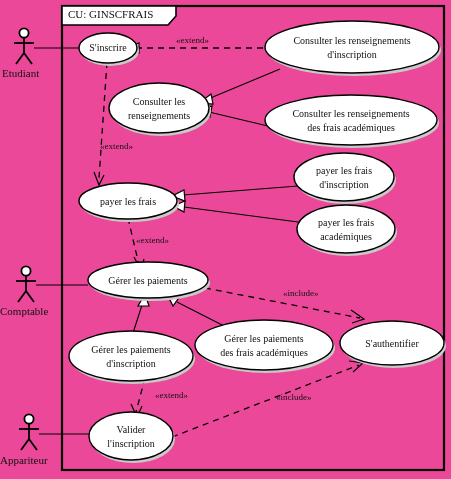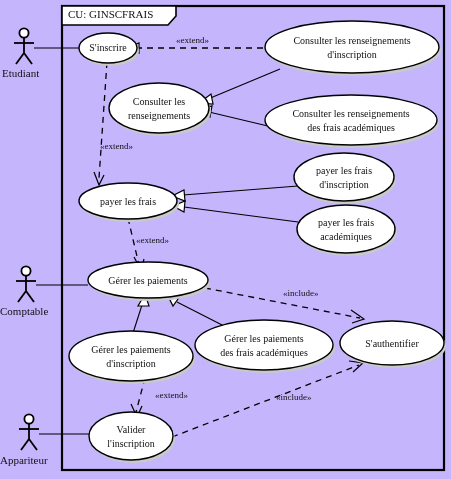--- a/index.html
+++ b/index.html
@@ -4,21 +4,21 @@
 <style>
   html, body {
     margin: 0;
     padding: 0;
     background: #ffffff;
   }
   #canvas {
     position: relative;
     width: 451px;
     height: 479px;
-    background: #c4b5fd;
+    background: #ec4899;
     font-family: "Liberation Serif", serif;
     overflow: hidden;
   }
   #diagram-svg {
     position: absolute;
     left: 0;
     top: 0;
     width: 451px;
     height: 479px;
   }

